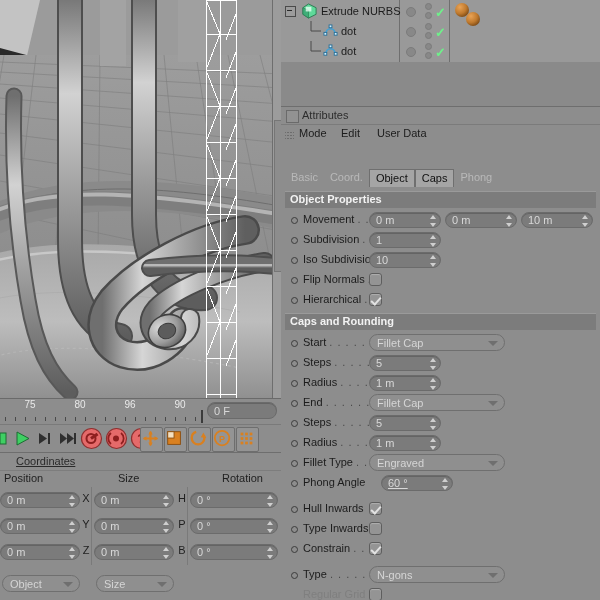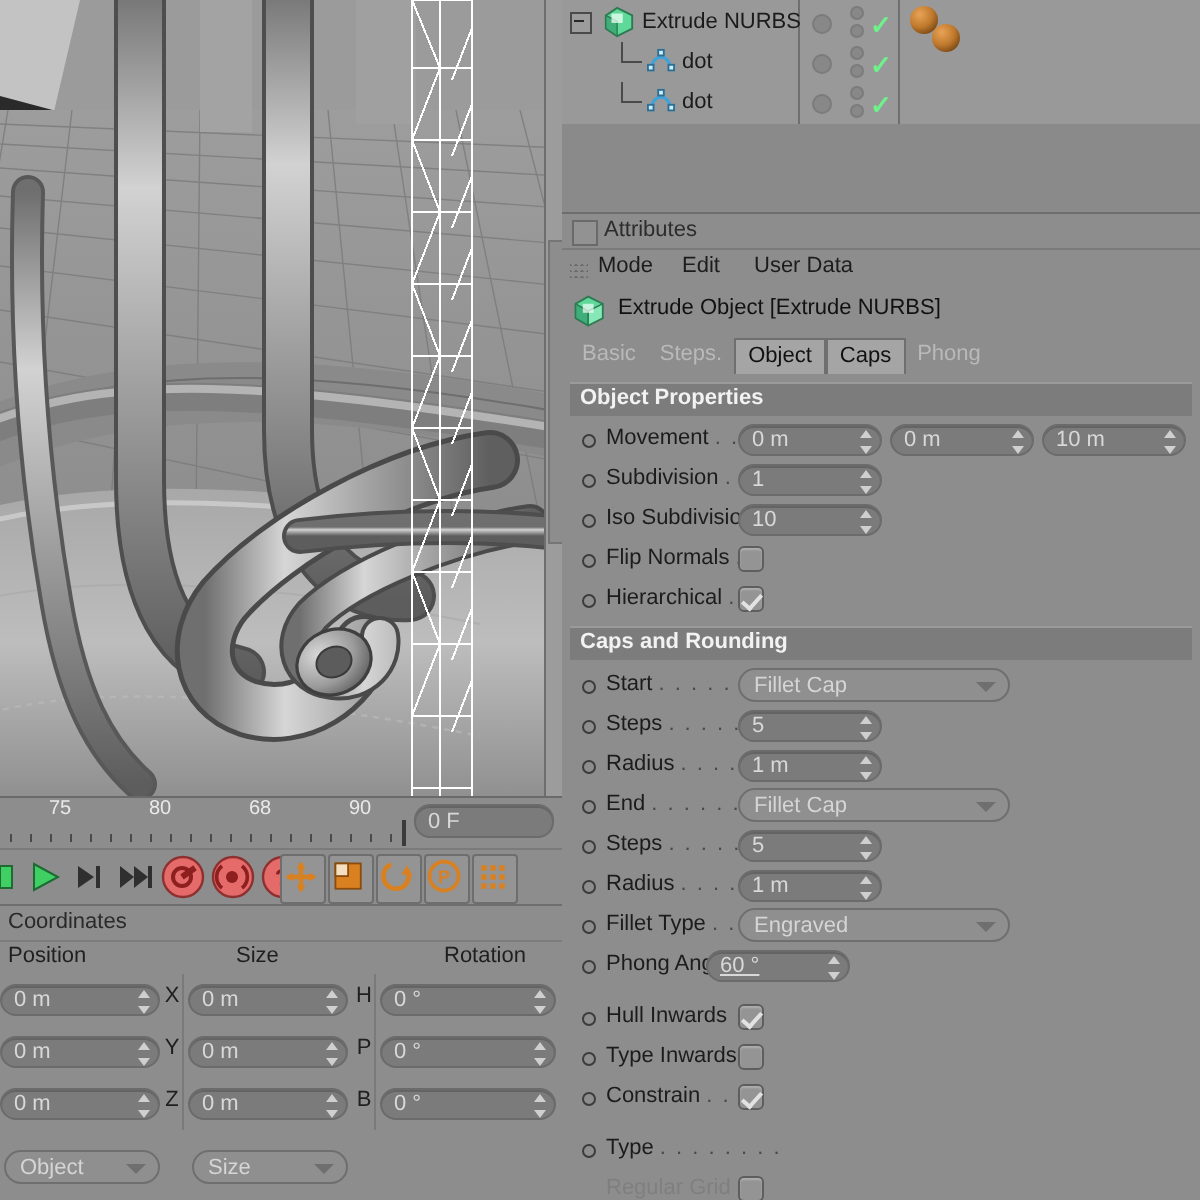--- a/index.html
+++ b/index.html
@@ -30,21 +30,21 @@
 
   
   #toolrow{position:absolute;left:0;top:424px;width:281px;height:28px;background:#8d8d8d;border-top:1px solid #7a7a7a;}
   .tgrp{position:absolute;top:2px;height:24px;}
   .tbtn{float:left;width:22px;height:23px;margin-right:1px;position:relative;}
   .obtn{float:left;width:21px;height:23px;margin-right:1px;border:1px solid #6e6e6e;background:#949494;border-radius:2px;position:relative;}
   .rbtn{float:left;width:23px;height:23px;margin-right:2px;position:relative;}
 
   
   #coords{position:absolute;left:0;top:452px;width:281px;height:148px;background:#8d8d8d;border-top:1px solid #6e6e6e;}
-  #coords-title{position:absolute;left:4px;top:2px;font-size:11px;color:#2a2a2a;}
+  #coords-title{position:absolute;left:16px;top:2px;font-size:11px;color:#2a2a2a;text-decoration:underline;}
   #coords-titlebox{position:absolute;left:0;top:0;width:281px;height:17px;border-bottom:1px solid #7d7d7d;}
   .colhdr{position:absolute;top:19px;font-size:11px;color:#1f1f1f;}
   .coordrow{position:absolute;height:19px;}
   .caxis{position:absolute;width:12px;font-size:11px;color:#1f1f1f;text-align:center;top:1px;}
   .vline{position:absolute;width:1px;background:#7a7a7a;}
   #coords .btnrow{position:absolute;left:0;top:120px;width:281px;height:24px;}
 
   
   .num{
     position:relative;box-sizing:border-box;
@@ -287,21 +287,21 @@
         <i class="tk min" style="left:125px"></i>
         <i class="tk min" style="left:135px"></i>
         <i class="tk min" style="left:145px"></i>
         <i class="tk min" style="left:155px"></i>
         <i class="tk min" style="left:165px"></i>
         <i class="tk min" style="left:175px"></i>
         <i class="tk min" style="left:185px"></i>
         <i class="tk min" style="left:195px"></i>
         <span class="lbl" style="left:30px">75</span>
         <span class="lbl" style="left:80px">80</span>
-        <span class="lbl" style="left:130px">68</span>
+        <span class="lbl" style="left:130px">96</span>
         <span class="lbl" style="left:180px">90</span>
         <i class="endbar"></i>
       </div>
     <div id="frame-field">
       <div class="num" style="height:17px;line-height:16px;">0 F</div>
       <span class="sp" style="position:absolute;right:4px;top:4px;width:7px;height:12px;"></span>
     </div>
   </div>
 
   <div id="toolrow">
@@ -499,33 +499,24 @@
       <div id="attr-title">Attributes</div>
     </div>
 
     <div id="attr-menubar">
       <div id="grip"></div>
     <span class="menu-item" style="left: 18px;">Mode</span>
         <span class="menu-item" style="left: 60px;">Edit</span>
         <span class="menu-item" style="left: 96px;">User Data</span>
       </div>
 
-    <div id="attr-objline">
-      <svg id="attr-objicon" viewBox="0 0 20 18">
-        <polygon points="2,5 9,1 17,5 17,13 9,17 2,13" fill="#5fd99a" stroke="#2c7a52" stroke-width="1"></polygon>
-        <polygon points="2,5 9,9 9,17 2,13" fill="#3fae78" stroke="#2c7a52" stroke-width="0.8"></polygon>
-        <polygon points="9,9 17,5 17,13 9,17" fill="#86e8b6" stroke="#2c7a52" stroke-width="0.8"></polygon>
-        <rect x="6" y="5" width="6" height="5" fill="#f2fff8" opacity="0.7"></rect>
-      </svg>
-      <div id="attr-objname">Extrude Object [Extrude NURBS]</div>
-    </div>
 
     <div id="tabbar">
         <div class="tab off">Basic</div>
-        <div class="tab off">Steps.</div>
+        <div class="tab off">Coord.</div>
         <div class="tab on">Object</div>
         <div class="tab on">Caps</div>
         <div class="tab off">Phong</div>
       </div>
 
     <div id="attr-body">
         <div class="section" style="top:84px">
           <span>Object Properties</span>
         </div>
         <div class="prow" style="top:103px">
@@ -589,40 +580,41 @@
           <div class="num" style="position:absolute;left:88px;top:2px;width:72px;">1 m<i class="sp"></i></div>
         </div>
         <div class="prow" style="top:346px">
           <i class="bullet" style="position:absolute;left:10px;top:7px"></i>
           <span class="plabel" style="left:22px">Fillet Type <span class="dots">. . .</span></span>
           <div class="combo" style="position:absolute;left:88px;top:1px;width:136px">Engraved<i class="ar"></i></div>
         </div>
         <div class="prow" style="top:366px">
           <i class="bullet" style="position:absolute;left:10px;top:7px"></i>
           <span class="plabel" style="left:22px">Phong Angle</span>
-          <div class="num" style="position:absolute;left:72px;top:2px;width:72px;text-decoration:underline;">60 °<i class="sp"></i></div>
+          <div class="num" style="position:absolute;left:100px;top:2px;width:72px;text-decoration:underline;">60 °<i class="sp"></i></div>
         </div>
         <div class="prow" style="top:392px">
           <i class="bullet" style="position:absolute;left:10px;top:7px"></i>
           <span class="plabel" style="left:22px">Hull Inwards</span>
           <i class="chk on" style="position:absolute;left:88px;top:3px"></i>
         </div>
         <div class="prow" style="top:412px">
           <i class="bullet" style="position:absolute;left:10px;top:7px"></i>
           <span class="plabel" style="left:22px">Type Inwards</span>
           <i class="chk" style="position:absolute;left:88px;top:3px"></i>
         </div>
         <div class="prow" style="top:432px">
           <i class="bullet" style="position:absolute;left:10px;top:7px"></i>
           <span class="plabel" style="left:22px">Constrain <span class="dots">. . .</span></span>
           <i class="chk on" style="position:absolute;left:88px;top:3px"></i>
         </div>
         <div class="prow" style="top:458px">
           <i class="bullet" style="position:absolute;left:10px;top:7px"></i>
           <span class="plabel" style="left:22px">Type <span class="dots">. . . . . . . .</span></span>
+          <div class="combo" style="position:absolute;left:88px;top:1px;width:136px">N-gons<i class="ar"></i></div>
         </div>
         <div class="prow" style="top:478px">
           <span class="plabel dim" style="left:22px">Regular Grid</span>
           <i class="chk" style="position:absolute;left:88px;top:3px"></i>
         </div>
         <div class="prow" style="top:498px">
           <span class="plabel dim" style="left:22px">Width <span class="dots">. . . . . .</span></span>
           <div class="num" style="position:absolute;left:88px;top:2px;width:72px;opacity:.72;">10 m<i class="sp"></i></div>
         </div>
       </div>

